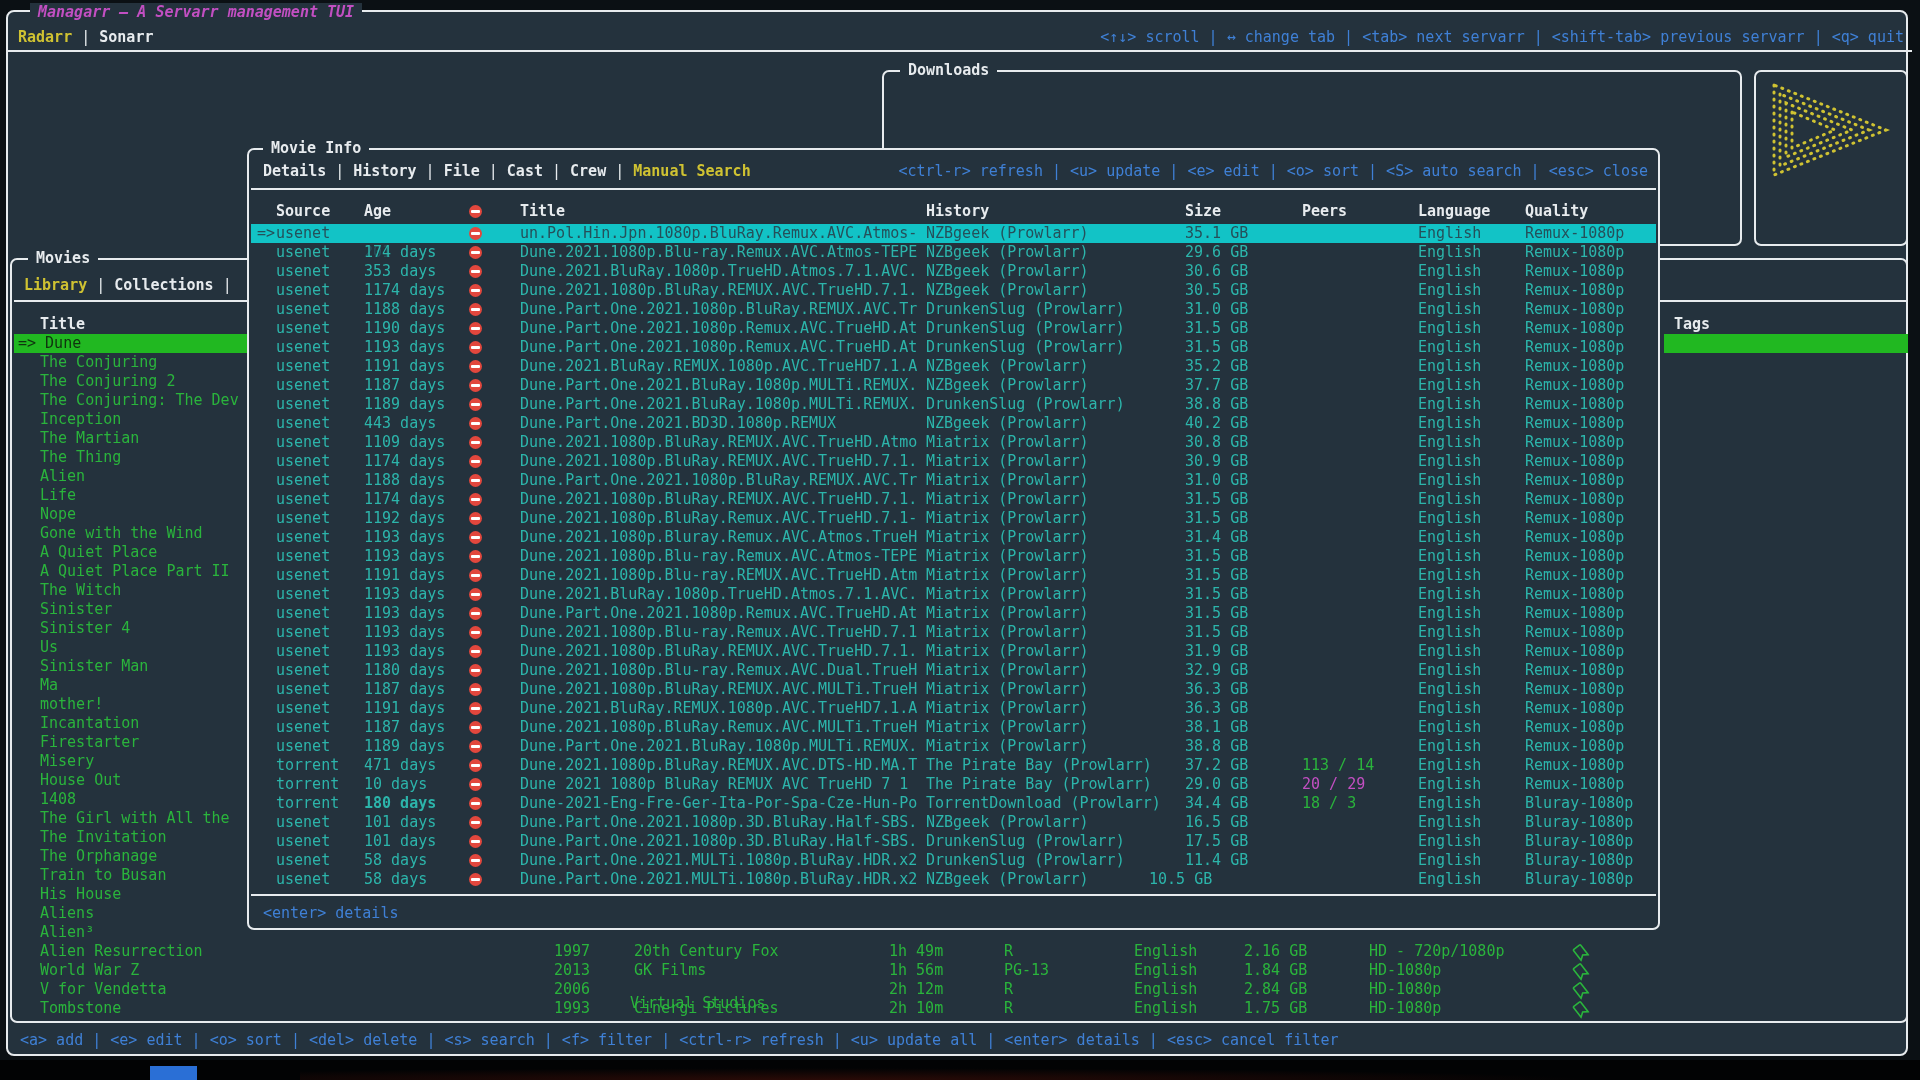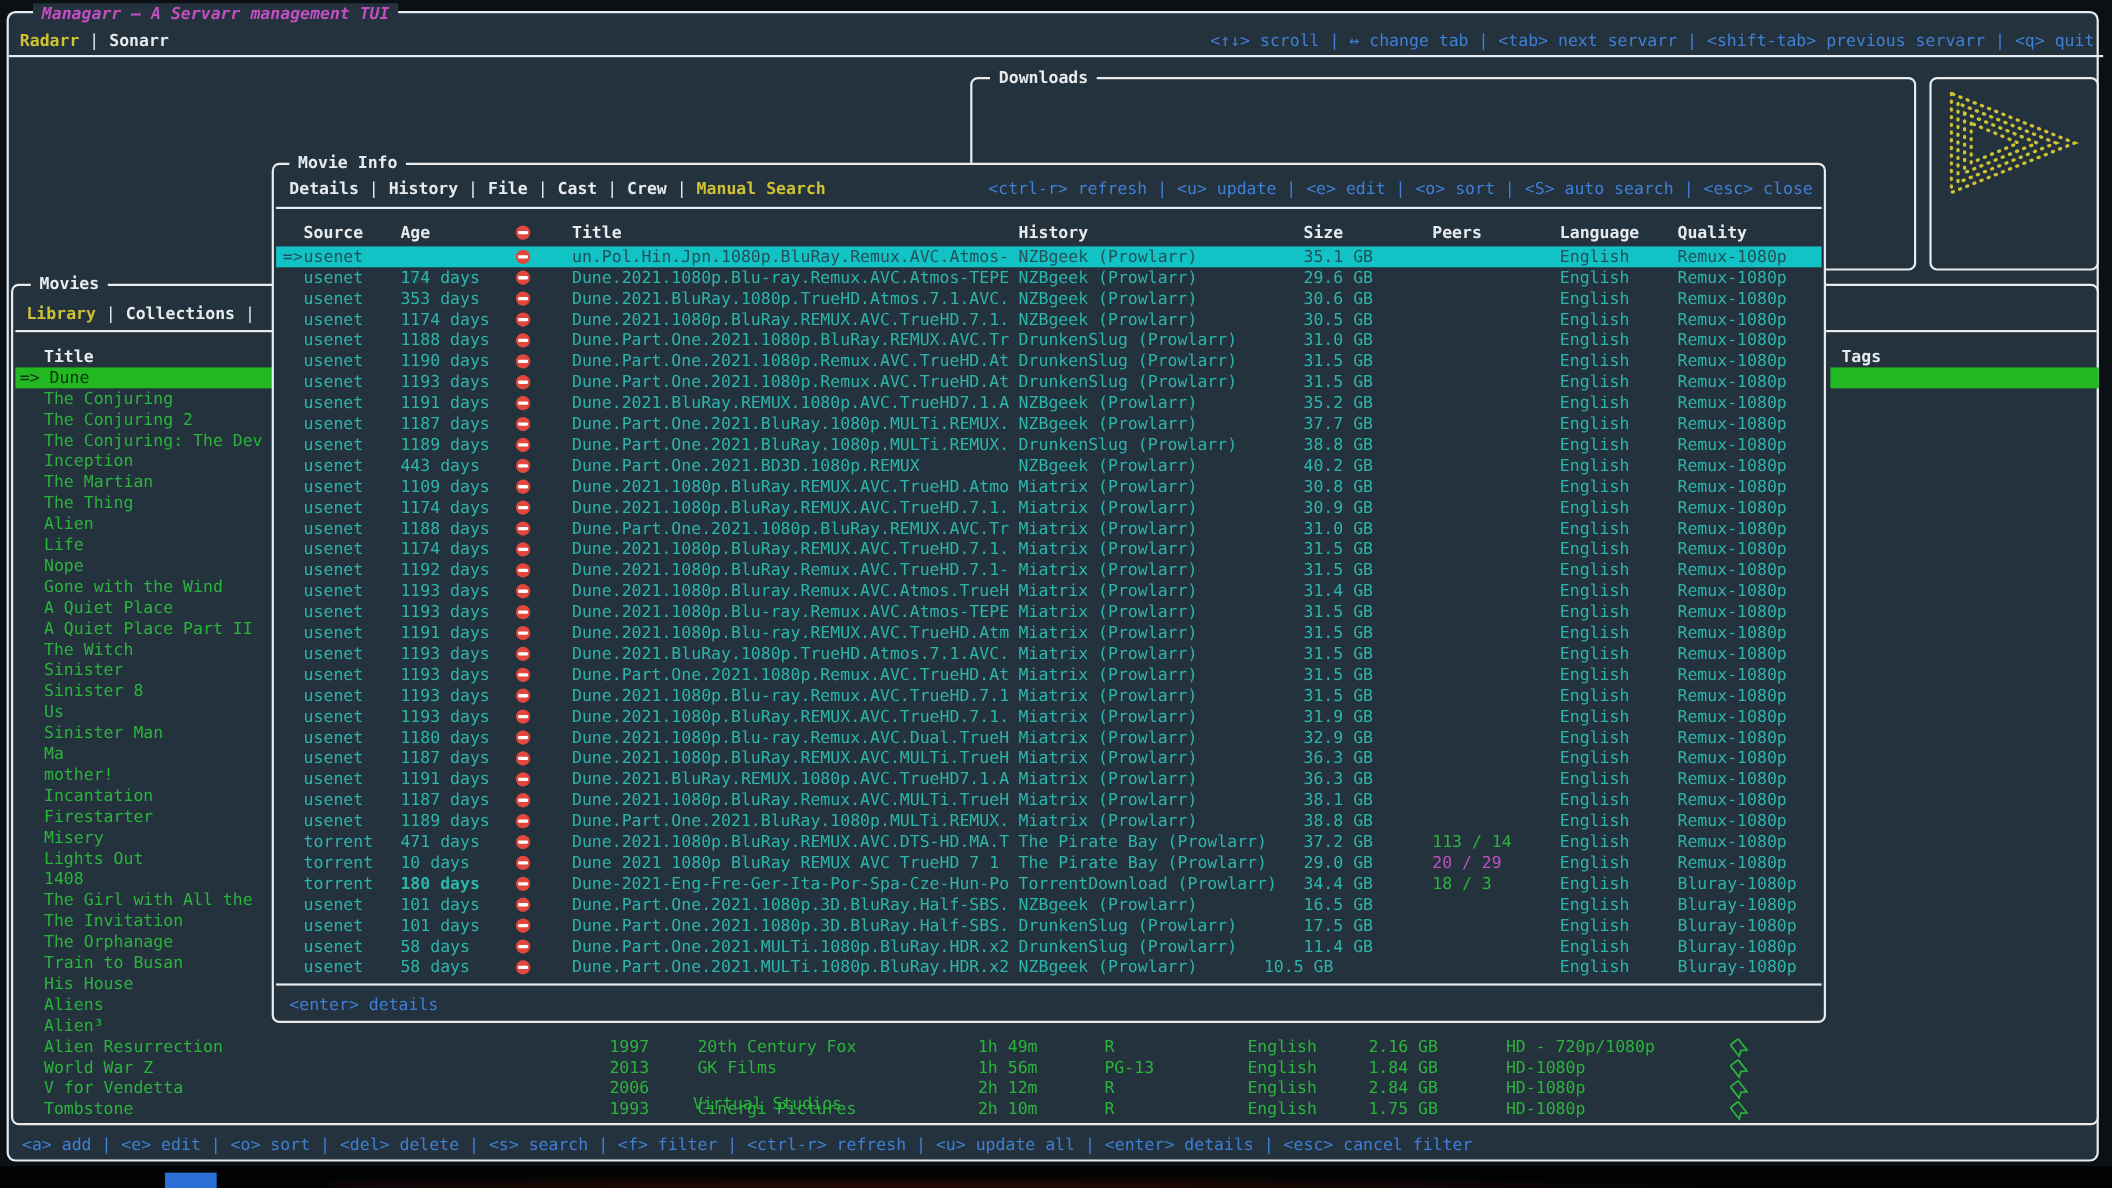--- a/index.html
+++ b/index.html
@@ -75,29 +75,29 @@
         <div class="mitem" style="left:2px;top:169px;width:235px;"><span style="padding-left:26px;">The Martian</span></div>
         <div class="mitem" style="left:2px;top:188px;width:235px;"><span style="padding-left:26px;">The Thing</span></div>
         <div class="mitem" style="left:2px;top:207px;width:235px;"><span style="padding-left:26px;">Alien</span></div>
         <div class="mitem" style="left:2px;top:226px;width:235px;"><span style="padding-left:26px;">Life</span></div>
         <div class="mitem" style="left:2px;top:245px;width:235px;"><span style="padding-left:26px;">Nope</span></div>
         <div class="mitem" style="left:2px;top:264px;width:235px;"><span style="padding-left:26px;">Gone with the Wind</span></div>
         <div class="mitem" style="left:2px;top:283px;width:235px;"><span style="padding-left:26px;">A Quiet Place</span></div>
         <div class="mitem" style="left:2px;top:302px;width:235px;"><span style="padding-left:26px;">A Quiet Place Part II</span></div>
         <div class="mitem" style="left:2px;top:321px;width:235px;"><span style="padding-left:26px;">The Witch</span></div>
         <div class="mitem" style="left:2px;top:340px;width:235px;"><span style="padding-left:26px;">Sinister</span></div>
-        <div class="mitem" style="left:2px;top:359px;width:235px;"><span style="padding-left:26px;">Sinister 8</span></div>
+        <div class="mitem" style="left:2px;top:359px;width:235px;"><span style="padding-left:26px;">Sinister 4</span></div>
         <div class="mitem" style="left:2px;top:378px;width:235px;"><span style="padding-left:26px;">Us</span></div>
         <div class="mitem" style="left:2px;top:397px;width:235px;"><span style="padding-left:26px;">Sinister Man</span></div>
         <div class="mitem" style="left:2px;top:416px;width:235px;"><span style="padding-left:26px;">Ma</span></div>
         <div class="mitem" style="left:2px;top:435px;width:235px;"><span style="padding-left:26px;">mother!</span></div>
         <div class="mitem" style="left:2px;top:454px;width:235px;"><span style="padding-left:26px;">Incantation</span></div>
         <div class="mitem" style="left:2px;top:473px;width:235px;"><span style="padding-left:26px;">Firestarter</span></div>
         <div class="mitem" style="left:2px;top:492px;width:235px;"><span style="padding-left:26px;">Misery</span></div>
-        <div class="mitem" style="left:2px;top:511px;width:235px;"><span style="padding-left:26px;">Lights Out</span></div>
+        <div class="mitem" style="left:2px;top:511px;width:235px;"><span style="padding-left:26px;">House Out</span></div>
         <div class="mitem" style="left:2px;top:530px;width:235px;"><span style="padding-left:26px;">1408</span></div>
         <div class="mitem" style="left:2px;top:549px;width:235px;"><span style="padding-left:26px;">The Girl with All the</span></div>
         <div class="mitem" style="left:2px;top:568px;width:235px;"><span style="padding-left:26px;">The Invitation</span></div>
         <div class="mitem" style="left:2px;top:587px;width:235px;"><span style="padding-left:26px;">The Orphanage</span></div>
         <div class="mitem" style="left:2px;top:606px;width:235px;"><span style="padding-left:26px;">Train to Busan</span></div>
         <div class="mitem" style="left:2px;top:625px;width:235px;"><span style="padding-left:26px;">His House</span></div>
         <div class="mitem" style="left:2px;top:644px;width:235px;"><span style="padding-left:26px;">Aliens</span></div>
         <div class="mitem" style="left:2px;top:663px;width:235px;"><span style="padding-left:26px;">Alien³</span></div>
         <div class="mitem" style="left:2px;top:682px;width:235px;"><span style="padding-left:26px;">Alien Resurrection</span></div>
         <div class="mitem" style="left:2px;top:701px;width:235px;"><span style="padding-left:26px;">World War Z</span></div>

